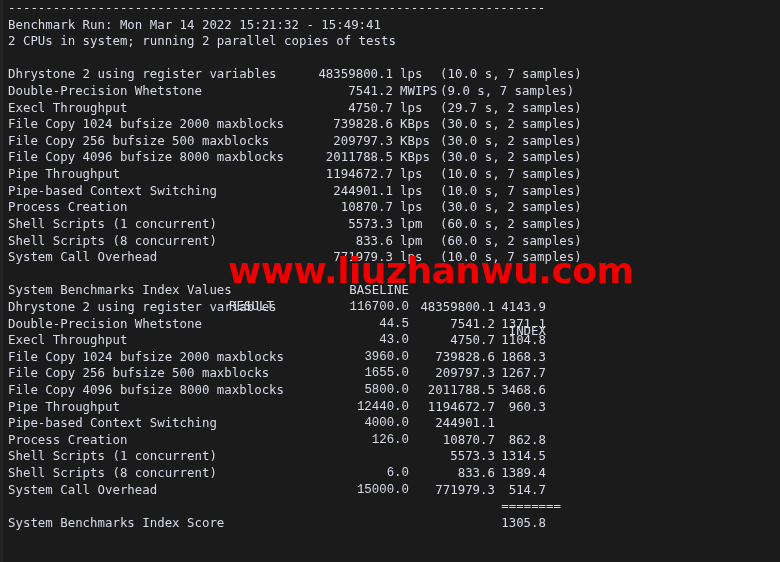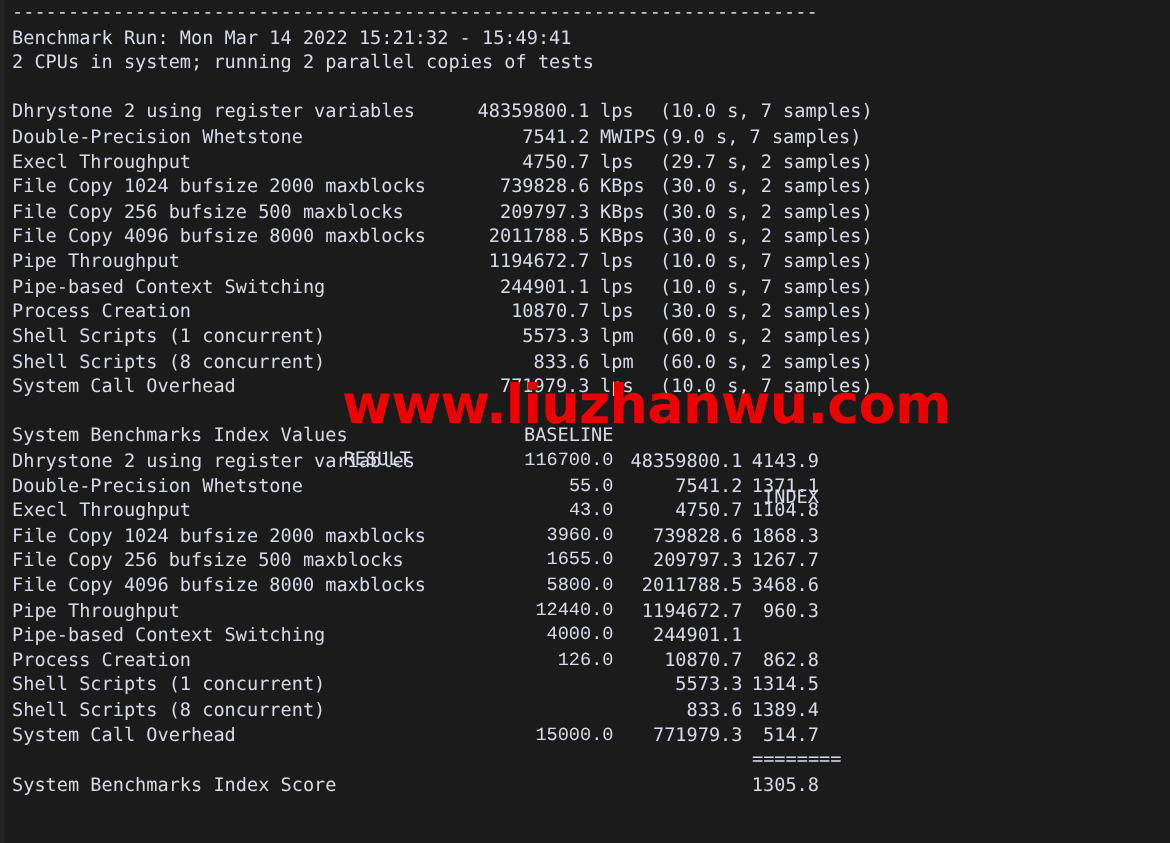--- a/index.html
+++ b/index.html
@@ -110,30 +110,30 @@
 
     <div class="row">
       <span class="lbl">System Benchmarks Index Values</span>
       <span class="hdr-base">BASELINE</span>
       <span class="hdr-res">RESULT</span>
       <span class="hdr-idx">INDEX</span>
     </div>
 
     <div id="index-block">
         <div class="row"><span class="lbl">Dhrystone 2 using register variables</span><span class="c-base">116700.0</span><span class="c-res">48359800.1</span><span class="c-idx">4143.9</span></div>
-        <div class="row"><span class="lbl">Double-Precision Whetstone</span><span class="c-base">55.0</span><span class="c-res">7541.2</span><span class="c-idx">1371.1</span></div>
+        <div class="row"><span class="lbl">Double-Precision Whetstone</span><span class="c-base">44.5</span><span class="c-res">7541.2</span><span class="c-idx">1371.1</span></div>
         <div class="row"><span class="lbl">Execl Throughput</span><span class="c-base">43.0</span><span class="c-res">4750.7</span><span class="c-idx">1104.8</span></div>
         <div class="row"><span class="lbl">File Copy 1024 bufsize 2000 maxblocks</span><span class="c-base">3960.0</span><span class="c-res">739828.6</span><span class="c-idx">1868.3</span></div>
         <div class="row"><span class="lbl">File Copy 256 bufsize 500 maxblocks</span><span class="c-base">1655.0</span><span class="c-res">209797.3</span><span class="c-idx">1267.7</span></div>
         <div class="row"><span class="lbl">File Copy 4096 bufsize 8000 maxblocks</span><span class="c-base">5800.0</span><span class="c-res">2011788.5</span><span class="c-idx">3468.6</span></div>
         <div class="row"><span class="lbl">Pipe Throughput</span><span class="c-base">12440.0</span><span class="c-res">1194672.7</span><span class="c-idx">960.3</span></div>
         <div class="row"><span class="lbl">Pipe-based Context Switching</span><span class="c-base">4000.0</span><span class="c-res">244901.1</span></div>
         <div class="row"><span class="lbl">Process Creation</span><span class="c-base">126.0</span><span class="c-res">10870.7</span><span class="c-idx">862.8</span></div>
         <div class="row"><span class="lbl">Shell Scripts (1 concurrent)</span><span class="c-res">5573.3</span><span class="c-idx">1314.5</span></div>
-        <div class="row"><span class="lbl">Shell Scripts (8 concurrent)</span><span class="c-res">833.6</span><span class="c-idx">1389.4</span></div>
+        <div class="row"><span class="lbl">Shell Scripts (8 concurrent)</span><span class="c-base">6.0</span><span class="c-res">833.6</span><span class="c-idx">1389.4</span></div>
         <div class="row"><span class="lbl">System Call Overhead</span><span class="c-base">15000.0</span><span class="c-res">771979.3</span><span class="c-idx">514.7</span></div>
       </div>
 
     <div class="row">
       <span class="sep-eq">========</span>
     </div>
 
     <div class="row">
       <span class="lbl">System Benchmarks Index Score</span>
       <span class="score-val">1305.8</span>

